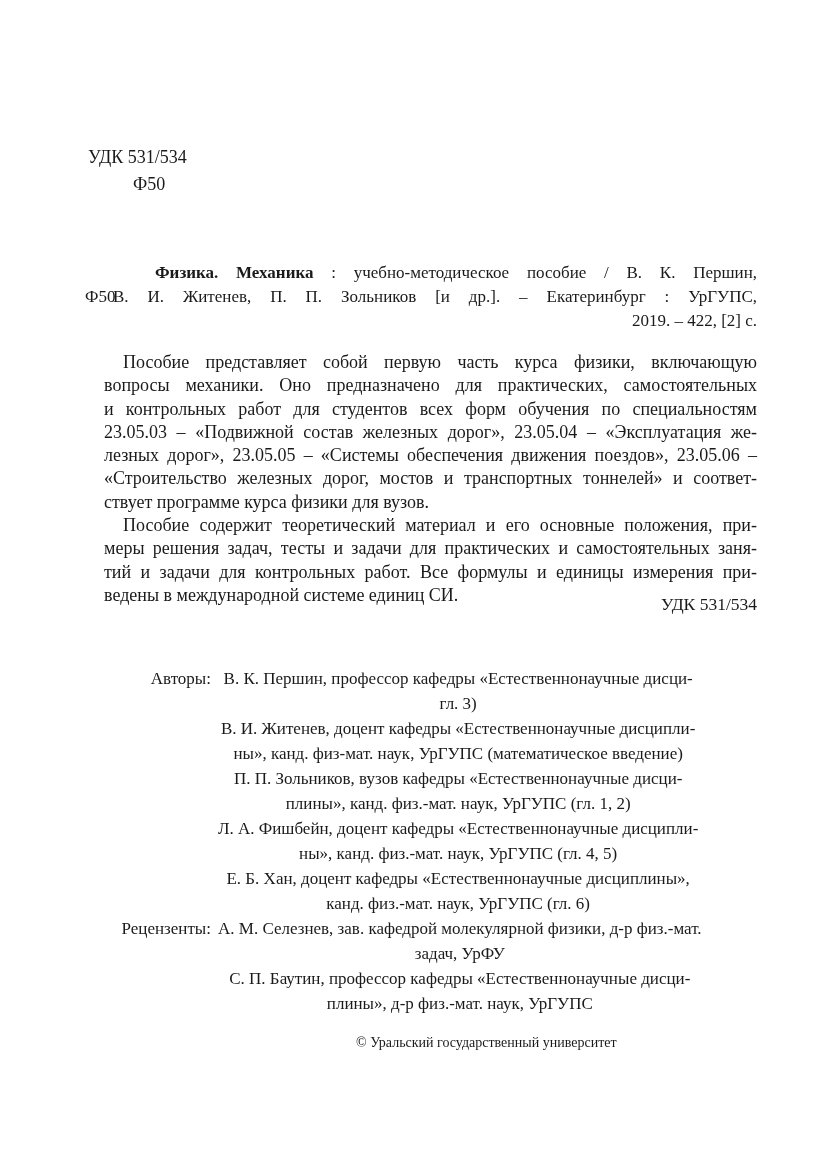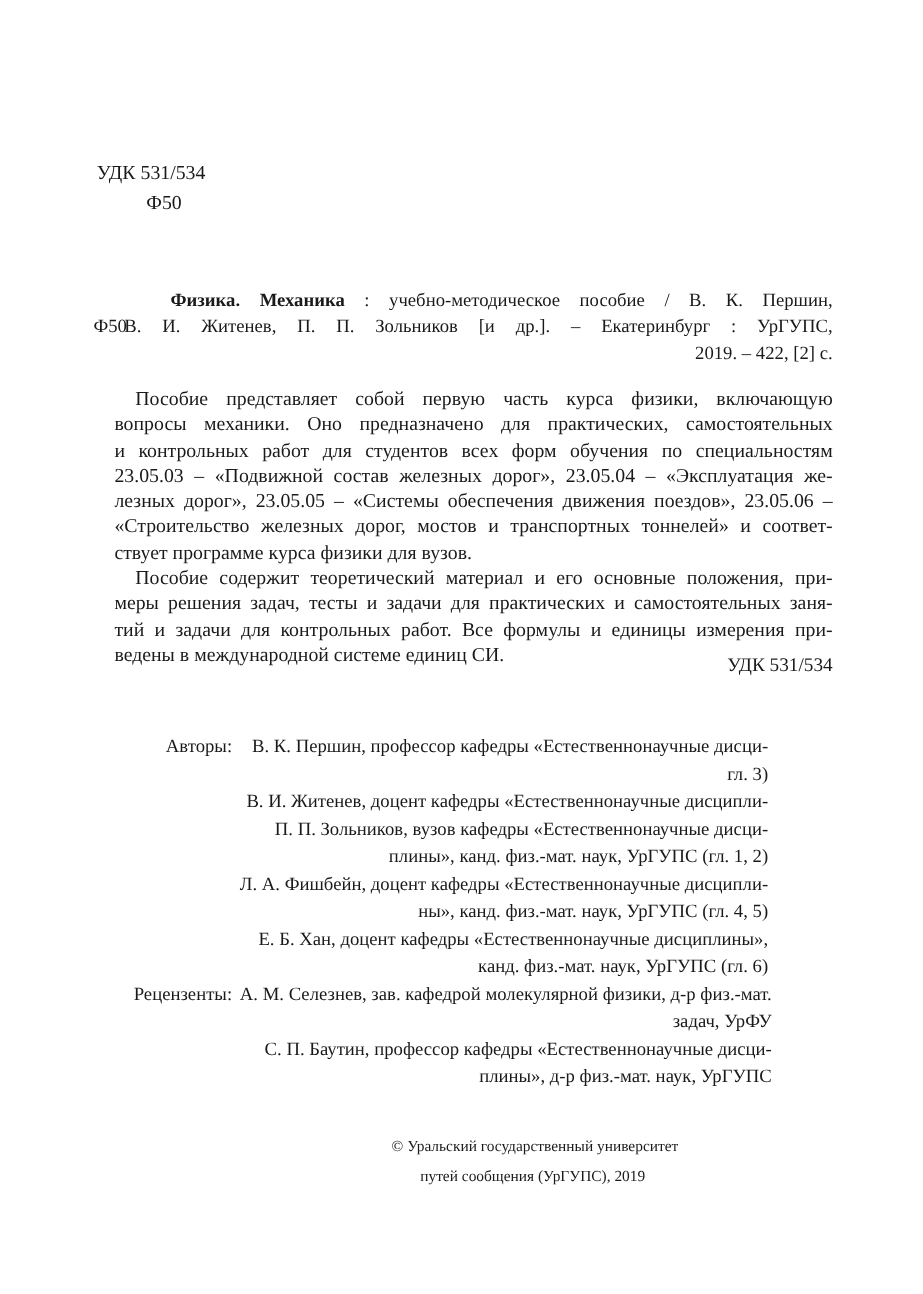--- a/index.html
+++ b/index.html
@@ -66,21 +66,21 @@
     position: absolute;
     left: 105px;
     top: 666px;
     width: 660px;
     font-size: 17px;
     line-height: 25px;
   }
   .credit-row { display: flex; align-items: flex-start; }
   .credit-label { width: 106px; flex: 0 0 106px; text-align: right; padding-right: 7px; white-space: nowrap; }
   .credit-body { margin-left: 0; }
-  .entry .tline { text-align: right; white-space: nowrap; }
+  .entry .tline { text-align: center; white-space: nowrap; }
 
   
   .copyright {
     position: absolute;
     left: 356px;
     top: 1029px;
     font-size: 14px;
     line-height: 28px;
   }
   .copyright .cline2 { padding-left: 26px; }
@@ -127,20 +127,21 @@
   <div class="credits">
     <div class="credit-row">
       <div class="credit-label">Авторы:</div>
       <div class="credit-body">
         <div class="entry">
             <div class="tline">В. К. Першин, профессор кафедры «Естественнонаучные дисци-</div>
             <div class="tline tline-last">гл. 3)</div>
           </div>
         <div class="entry">
             <div class="tline">В. И. Житенев, доцент кафедры «Естественнонаучные дисципли-</div>
+            <div class="tline tline-last">ны», канд. физ-мат. наук, УрГУПС (математическое введение)</div>
           </div>
         <div class="entry">
             <div class="tline">П. П. Зольников, вузов кафедры «Естественнонаучные дисци-</div>
             <div class="tline tline-last">плины», канд. физ.-мат. наук, УрГУПС (гл. 1, 2)</div>
           </div>
         <div class="entry">
             <div class="tline">Л. А. Фишбейн, доцент кафедры «Естественнонаучные дисципли-</div>
             <div class="tline tline-last">ны», канд. физ.-мат. наук, УрГУПС (гл. 4, 5)</div>
           </div>
         <div class="entry">
@@ -159,16 +160,15 @@
         <div class="entry">
             <div class="tline">С. П. Баутин, профессор кафедры «Естественнонаучные дисци-</div>
             <div class="tline tline-last">плины», д-р физ.-мат. наук, УрГУПС</div>
           </div>
       </div>
     </div>
   </div>
 
   <div class="copyright">
     <div class="cline1">© Уральский государственный университет</div>
-    <div class="cline2">путей сообщения (УрГУПС), 2019</div>
   </div>
 
 </div>
 
 </body></html>

